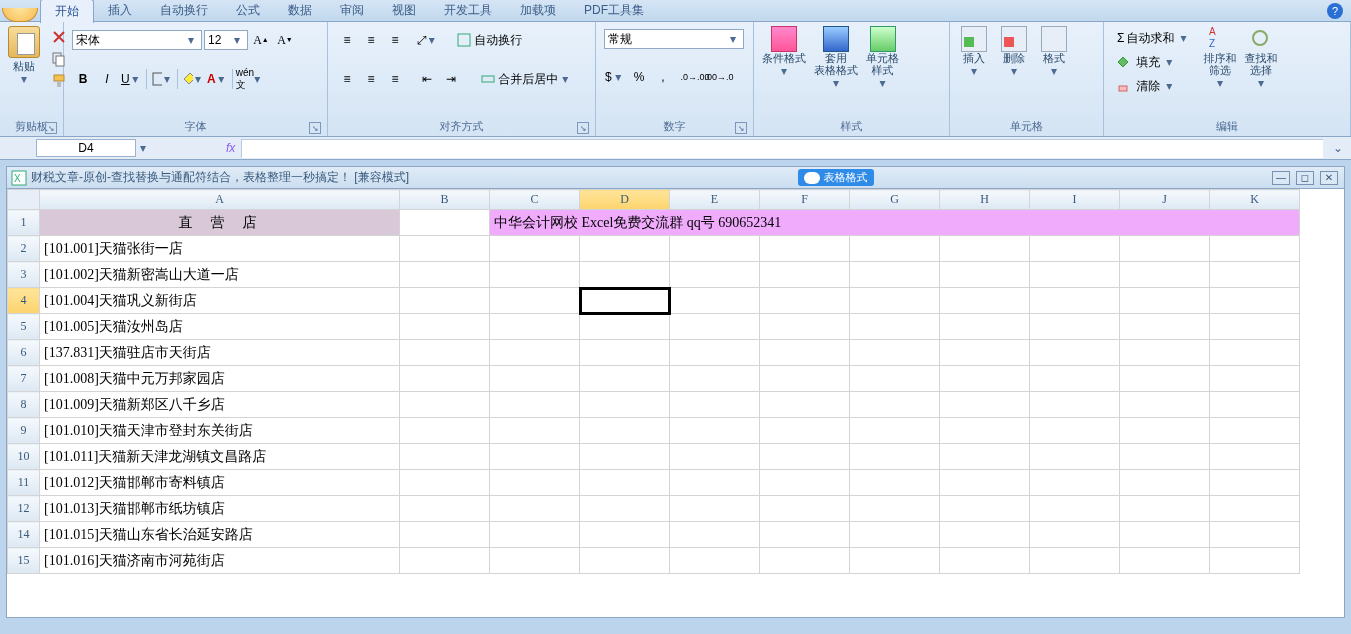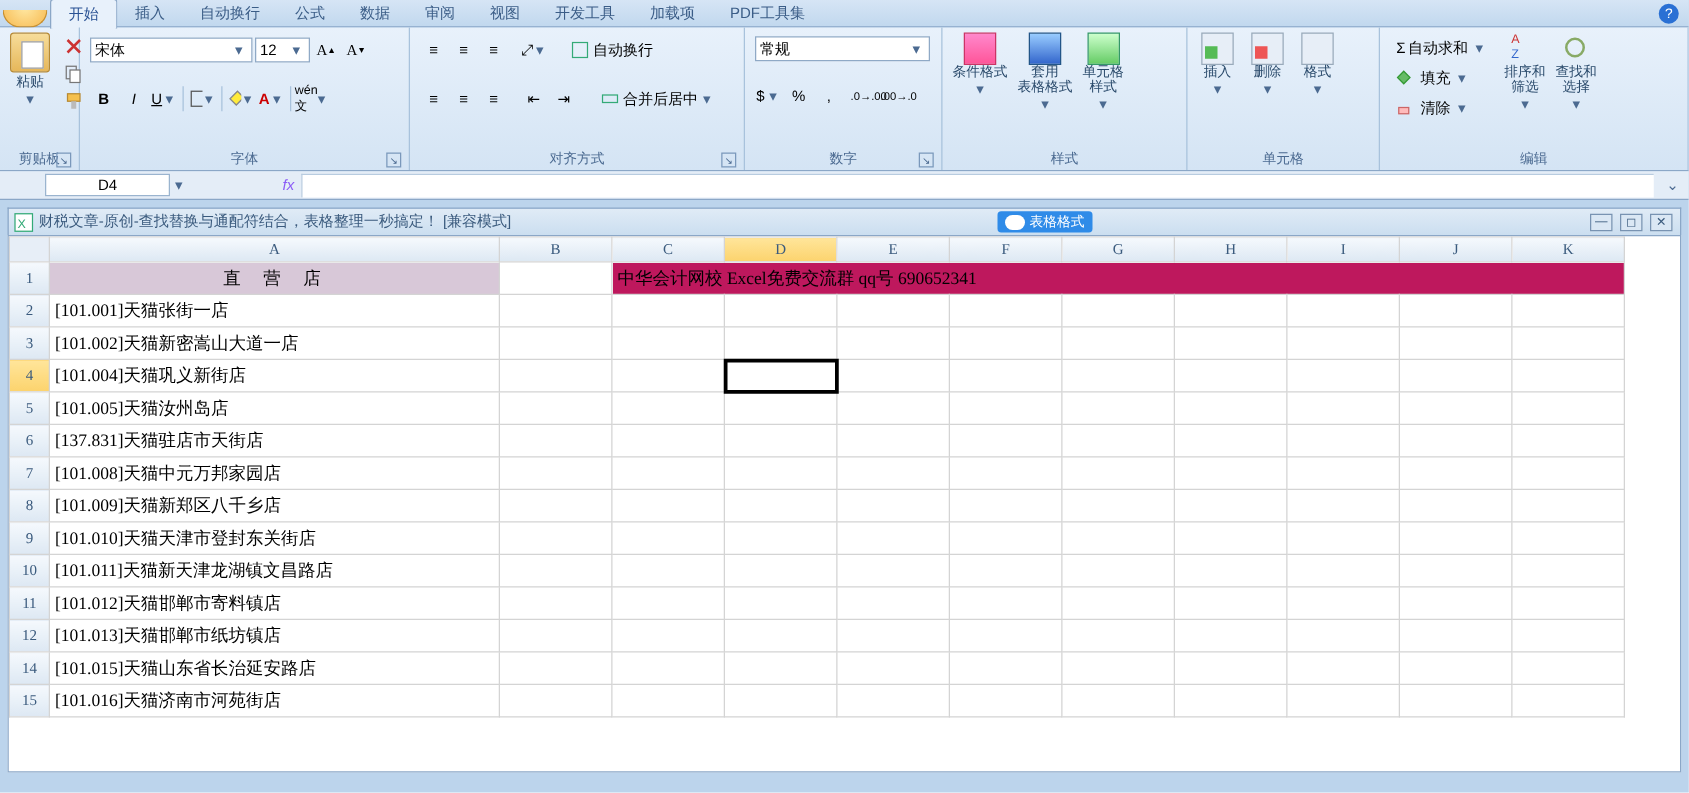--- a/index.html
+++ b/index.html
@@ -361,21 +361,21 @@
           <th class="">G</th>
           <th class="">H</th>
           <th class="">I</th>
           <th class="">J</th>
           <th class="">K</th>
         </tr>
         <tr>
           <td class="rowhdr">1</td>
           <td class="hdr-a">直营店</td>
           <td></td>
-          <td colspan="9" style="background:#be185d">中华会计网校 Excel免费交流群 qq号 690652341</td>
+          <td colspan="9" style="background:#f0abfc">中华会计网校 Excel免费交流群 qq号 690652341</td>
         </tr>
         <tr>
           <td class="rowhdr">2</td>
           <td>[101.001]天猫张街一店</td>
           <td></td>
           <td></td>
           <td></td>
           <td></td>
           <td></td>
           <td></td>

